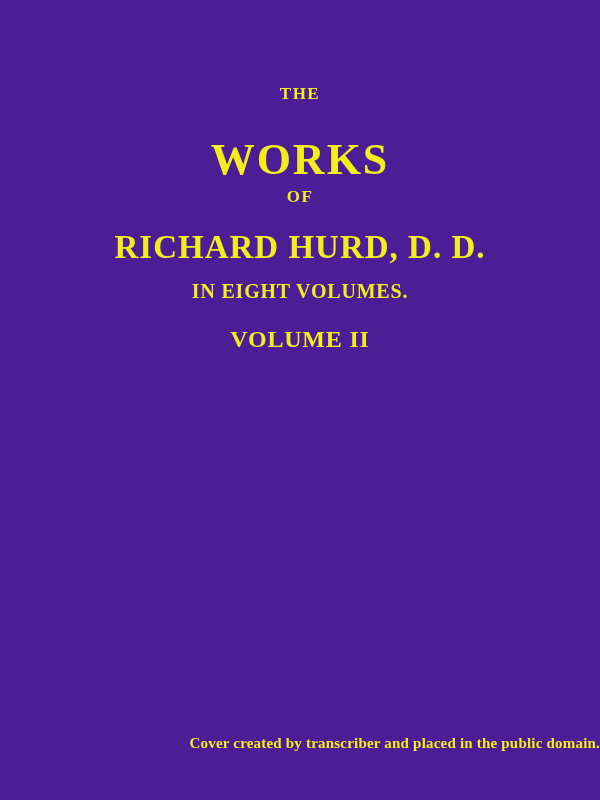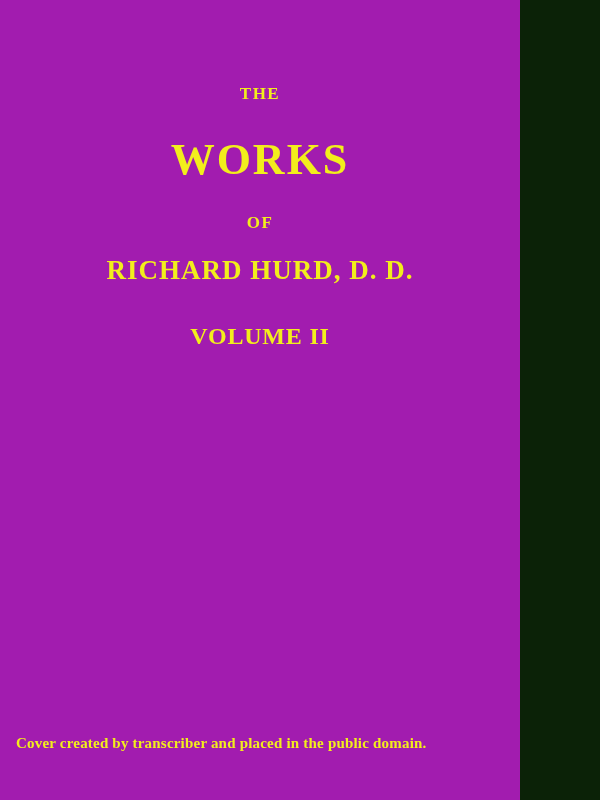--- a/index.html
+++ b/index.html
@@ -8,23 +8,23 @@
   }
   body {
     width: 600px;
     height: 800px;
     background: #0b2207;
     font-family: "Liberation Serif", serif;
     overflow: hidden;
   }
   .cover {
     position: relative;
-    width: 520px;
+    width: 600px;
     height: 800px;
-    background: #a21caf;
+    background: #4c1d95;
     box-sizing: border-box;
   }
   .title-block {
     position: absolute;
     top: 84px;
     left: 0;
     right: 0;
     text-align: center;
     color: #f2ee1c;
   }
@@ -38,63 +38,63 @@
     line-height: 1.2;
   }
   .line-the {
     font-size: 17px;
     letter-spacing: 1.5px;
     margin-bottom: 30px;
   }
   .line-works {
     font-size: 44px;
     letter-spacing: 2px;
-    margin-bottom: 26px;
   }
   .line-of {
     font-size: 17px;
     letter-spacing: 1.5px;
     margin-bottom: 20px;
   }
   .line-author {
-    font-size: 27px;
+    font-size: 33px;
     letter-spacing: 1px;
-    margin-bottom: 36px;
+    margin-bottom: 12px;
   }
   .line-bishop {
     font-size: 25px;
     letter-spacing: 0.5px;
     margin-bottom: 24px;
   }
   .line-volumes {
     font-size: 20px;
     letter-spacing: 0.8px;
     margin-bottom: 22px;
   }
   .line-volume-number {
     font-size: 24px;
     letter-spacing: 0.8px;
   }
   .footer-note {
     position: absolute;
     left: 16px;
     right: 0;
     bottom: 48px;
-    text-align: left;
+    text-align: right;
     color: #f2ee1c;
     font-size: 15px;
     font-weight: bold;
     letter-spacing: 0.2px;
   }
 </style>
 </head>
 <body>
 
 <div class="cover">
   <div class="title-block">
     <span class="line line-the">THE</span>
     <span class="line line-works">WORKS</span>
     <span class="line line-of">OF</span>
     <span class="line line-author">RICHARD HURD, D. D.</span>
+    <span class="line line-volumes">IN EIGHT VOLUMES.</span>
     <span class="line line-volume-number">VOLUME II</span>
   </div>
   <div class="footer-note">Cover created by transcriber and placed in the public domain.</div>
 </div>
 
 </body></html>

